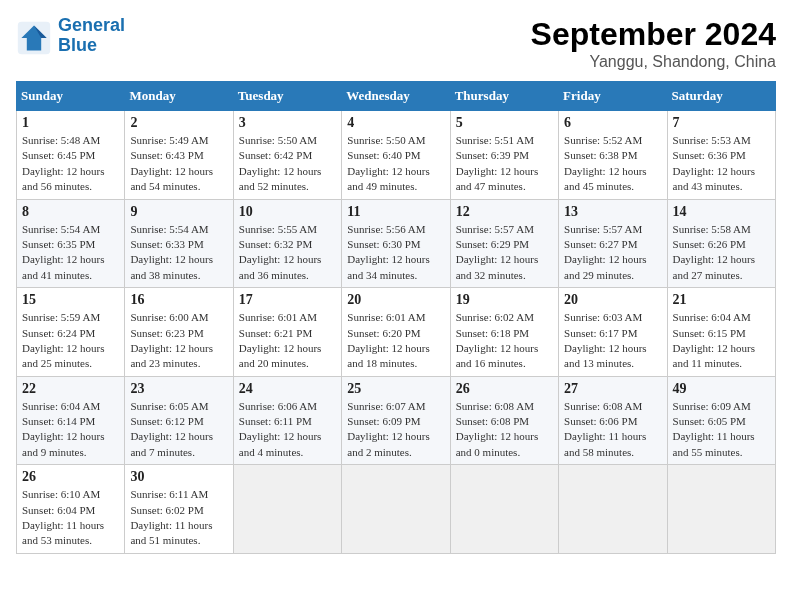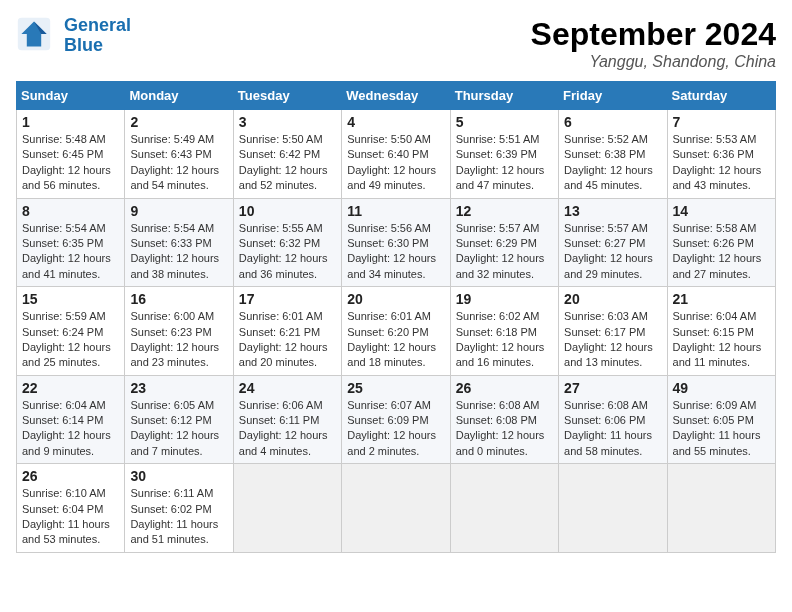--- a/index.html
+++ b/index.html
@@ -11,22 +11,22 @@
       padding: 16px;
     }
     .header-area {
       display: flex;
       justify-content: space-between;
       align-items: flex-start;
       margin-bottom: 10px;
     }
     .logo {
       display: flex;
-      align-items: flex-start;
-      gap: 12px;
+      align-items: flex-end;
+      gap: 6px;
     }
     .logo-text {
       font-size: 18px;
       font-weight: bold;
       color: #333;
       line-height: 1.1;
     }
     .logo-text span {
       color: #1a6fb0;
     }
@@ -38,26 +38,26 @@
       text-align: right;
     }
     .month-title {
       font-size: 32px;
       font-weight: bold;
       color: #000000;
     }
     .location-title {
       font-size: 16px;
       color: #555;
-      font-style: italic;
     }
     table {
       width: 100%;
       border-collapse: collapse;
       font-size: 11px;
+      font-family: Liberation Serif, serif;
     }
     th {
       background-color: #2979b8;
       color: #fff;
       padding: 6px 4px;
       text-align: left;
       font-size: 13px;
       font-weight: bold;
       border: 1px solid #2979b8;
     }

